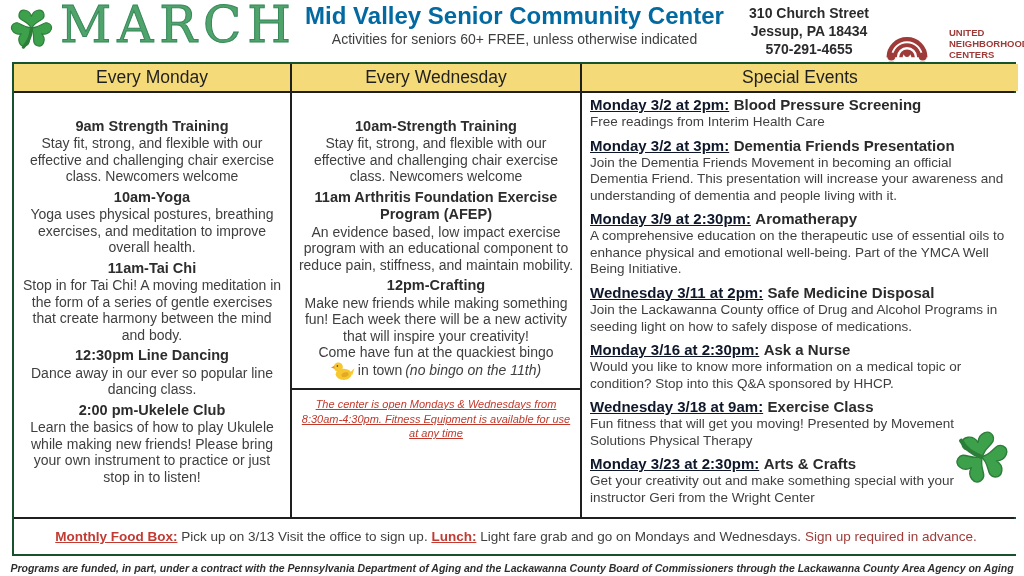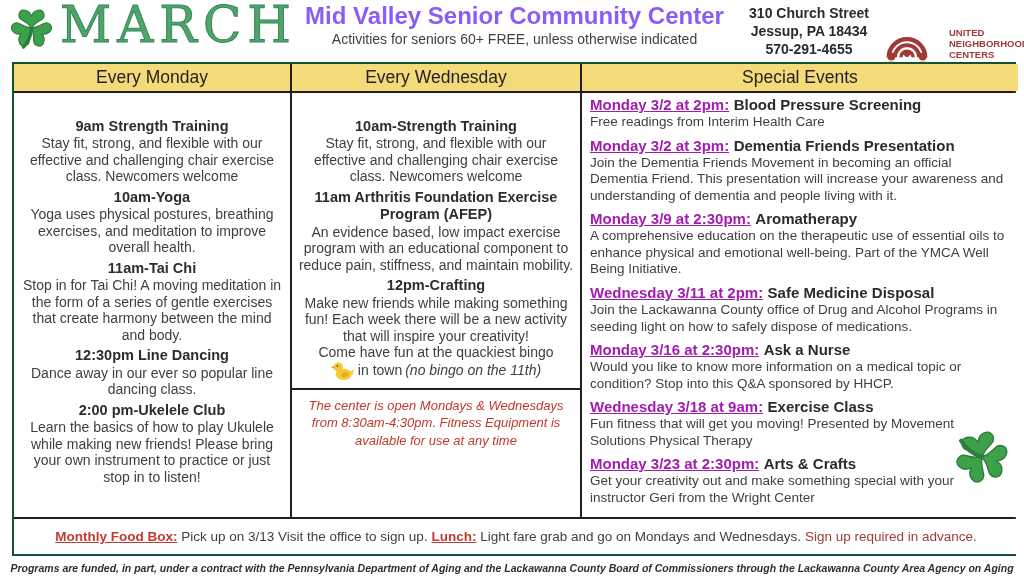--- a/index.html
+++ b/index.html
@@ -5,21 +5,21 @@
   html,body{margin:0;padding:0;background:#fff;}
   .page{position:relative;width:1024px;height:576px;background:#fff;overflow:hidden;
         font-family:"Liberation Sans",sans-serif;color:#3f3f3f;}
 
   
   .header{position:absolute;top:0;left:0;right:0;height:60px;}
   .shamrock-tl{position:absolute;left:8px;top:3px;width:47px;height:50px;}
   .march{position:absolute;left:60px;top:-4px;font-family:"DejaVu Serif","Liberation Serif",serif;
          font-size:50px;letter-spacing:6px;color:#4fa36b;-webkit-text-stroke:1px #37895a;}
   .center-head{position:absolute;left:262px;top:3px;width:505px;text-align:center;}
-  .center-title{font-size:24px;font-weight:bold;color:#8b5cf6;line-height:1.05;}
+  .center-title{font-size:24px;font-weight:bold;color:#0369a1;line-height:1.05;}
   .center-sub{font-size:14px;color:#3f3f3f;margin-top:3px;}
   .address{position:absolute;left:740px;top:4px;width:138px;text-align:center;
            font-weight:bold;font-size:14px;color:#2b2b2b;line-height:1.3;}
   .logo{position:absolute;left:880px;top:3px;display:flex;align-items:center;gap:15px;margin-top:24px;}
   .logo svg{width:54px;height:52px;}
   .logo-text{color:#9e3a38;line-height:1.15;}
   .logo-text .big{font-size:9.5px;font-weight:bold;}
   .logo-text .small{font-size:7.5px;font-weight:bold;}
 
   
@@ -29,25 +29,25 @@
   .col-head{background:#f5da79;display:flex;align-items:center;justify-content:center;
             font-size:17.5px;color:#1f1f1f;}
   .body-cell{background:#fff;padding:21px 6px;overflow:hidden;box-sizing:border-box;}
   .centered{text-align:center;}
   .sched-h{font-weight:bold;font-size:14.5px;color:#2d2d2d;margin-top:4px;line-height:1.2;}
   .sched-d{font-size:14px;color:#3f3f3f;line-height:1.18;white-space:pre-line;}
   .bingo-line{display:flex;align-items:center;justify-content:center;gap:3px;white-space:normal;}
   .bingo-line svg{width:24px;height:20px;flex:0 0 auto;}
   .ital{font-style:italic;}
   .note-divider{border-top:2px solid #1f1f1f;margin:7px -6px 0 -6px;}
-  .wed-note{color:#c0392b;font-style:italic;font-size:13px;line-height:1.35;margin-top:7px;}
+  .wed-note{color:#c0392b;font-style:italic;font-size:11px;line-height:1.35;margin-top:7px;text-decoration:underline;}
 
   .spec-cell{padding:2px 8px 2px 8px;}
   .event{margin-bottom:5px;line-height:1.2;}
-  .event-date{color:#a21caf;font-weight:bold;text-decoration:underline;font-size:15px;text-align:right;}
+  .event-date{color:#0f172a;font-weight:bold;text-decoration:underline;font-size:15px;text-align:right;}
   .event-title{color:#2b2b2b;font-weight:bold;font-size:15px;}
   .event-desc{font-size:13.5px;color:#3f3f3f;line-height:1.22;}
 
   .footer-cell{grid-column:1/4;background:#fff;display:flex;align-items:center;justify-content:center;
                font-size:13.5px;color:#3f3f3f;white-space:nowrap;}
   .red-bold{color:#c13b33;font-weight:bold;text-decoration:underline;}
   .maroon{color:#9e3a38;}
 
   .fine-print{position:absolute;left:0;right:0;bottom:2px;text-align:center;
               font-size:10.5px;font-style:italic;font-weight:bold;color:#2f2f2f;}

